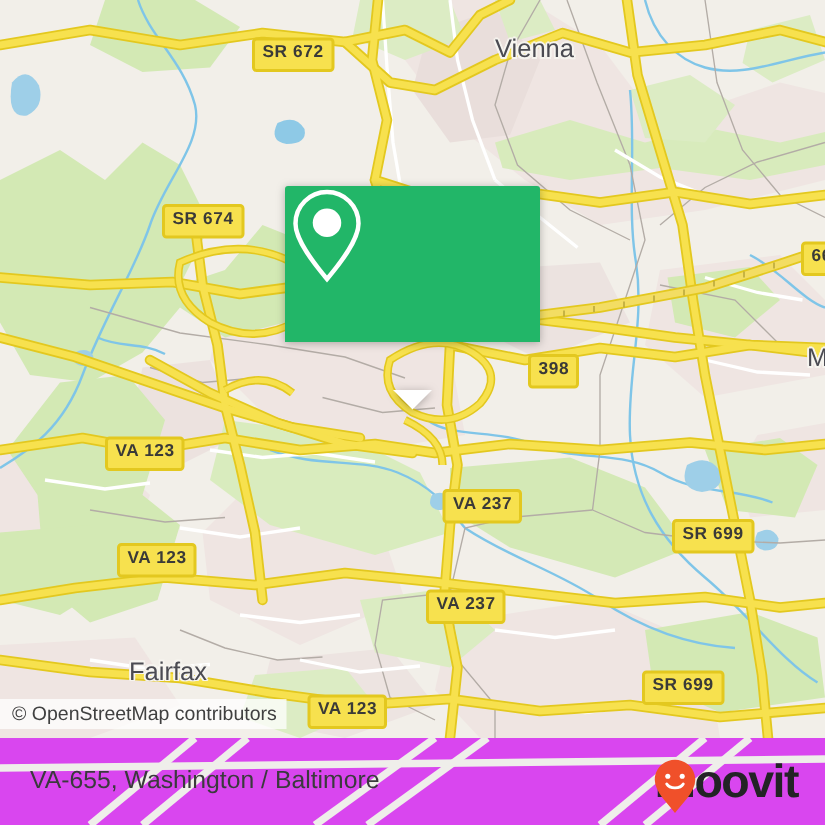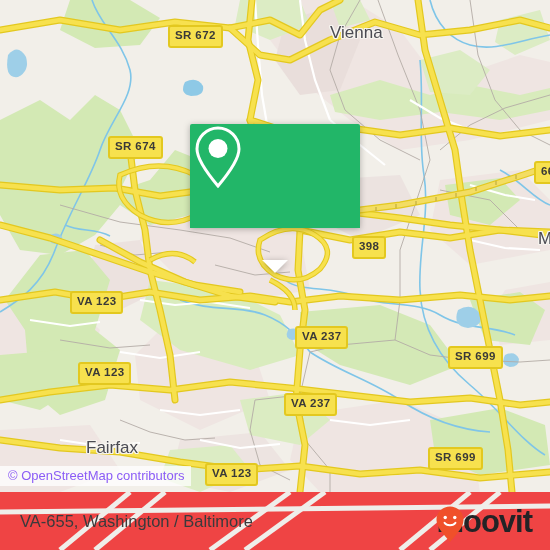--- a/index.html
+++ b/index.html
@@ -77,31 +77,31 @@
     border-left:13px solid transparent;
     border-right:13px solid transparent;
     border-top:13px solid #ffffff;
   }
 
   
   #attrib{
     position:absolute;left:0;top:466px;
     padding:2px 6px 3px 8px;
     background:rgba(255,255,255,.75);
-    color:#8b5cf6;
+    color:#404040;
     font-size:13px;
     z-index:50;
     white-space:nowrap;
   }
 
   
   #bottom{
     position:absolute;left:0;top:492px;
     width:550px;height:58px;
-    background:#ef4444;
+    background:#d946ef;
     overflow:hidden;
     z-index:60;
   }
   #bottom svg{position:absolute;left:0;top:0;}
   #bottom-title{
     position:absolute;left:20px;top:50%;
     transform:translateY(-50%);
     color:#3a3a3c;
     font-size:16.5px;
     white-space:nowrap;

